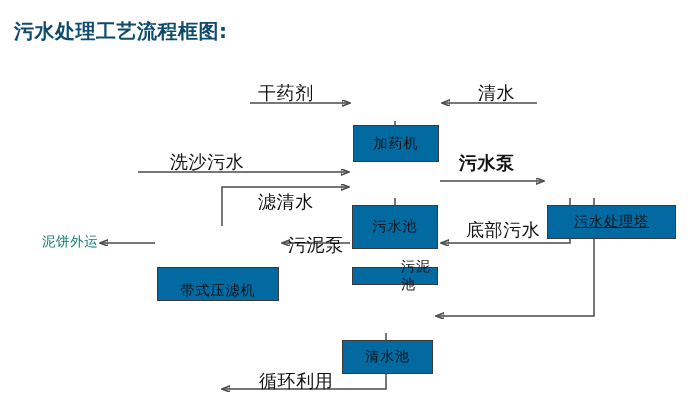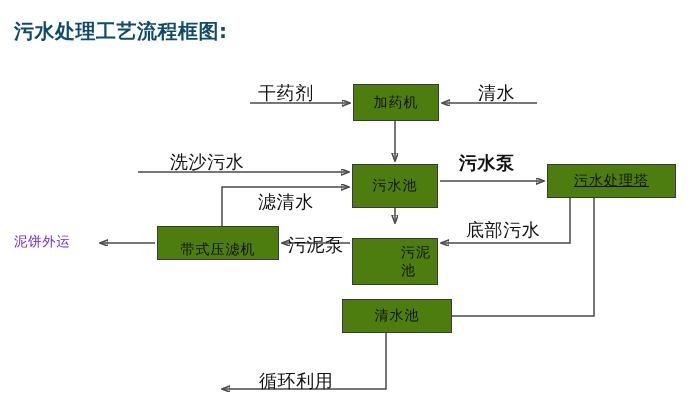--- a/index.html
+++ b/index.html
@@ -23,46 +23,48 @@
     top: 18px;
     font-size: 20px;
     font-weight: bold;
     color: #0c4a6e;
     letter-spacing: 0.5px;
     white-space: nowrap;
   }
   .node {
     position: absolute;
     border: 1.4px solid #3a3a3a;
-    background: #4d7c0f;
+    background: #0369a1;
     display: flex;
     align-items: center;
     justify-content: center;
     font-size: 14px;
     color: #111111;
     box-sizing: border-box;
     letter-spacing: 1px;
     z-index: 3;
+    margin-top: 41px;
   }
   .edge-label {
     position: absolute;
     font-size: 18px;
     color: #111111;
     white-space: nowrap;
     letter-spacing: 0.6px;
     z-index: 4;
     background: transparent;
   }
   .term-label {
     position: absolute;
     font-size: 13.5px;
-    color: #6d28d9;
+    color: #0f766e;
     white-space: nowrap;
     letter-spacing: 0.6px;
     z-index: 4;
+    margin-left: 28px;
   }
   svg#wires {
     position: absolute;
     left: 0;
     top: 0;
     width: 700px;
     height: 420px;
     z-index: 1;
   }
   svg#wires path, svg#wires line {
@@ -119,25 +121,25 @@
   </div>
 
   <div class="node" style="left:547px; top:164px; width:129px; height:34px;text-decoration:underline;">
     <span>污水处理塔</span>
   </div>
 
   <div class="node" style="left:157px; top:226px; width:122px; height:34px;align-items:flex-end;">
     <span>带式压滤机</span>
   </div>
 
-  <div class="node" style="left:352px; top:238px; width:86px; height:47px;padding-left:48px;">
+  <div class="node" style="left:352px; top:226px; width:86px; height:18px;padding-left:48px;">
     <span>污泥池</span>
   </div>
 
-  <div class="node" style="left:342px; top:299px; width:110px; height:34px;">
+  <div class="node" style="left:342px; top:299px; width:91px; height:34px;">
     <span>清水池</span>
   </div>
 
   <div class="edge-label" style="left:258px; top:81px;">干药剂</div>
 
   <div class="edge-label" style="left:478px; top:81px;text-align:center;">清水</div>
 
   <div class="edge-label" style="left:170px; top:150px;">洗沙污水</div>
 
   <div class="edge-label" style="left:258px; top:190px;">滤清水</div>

